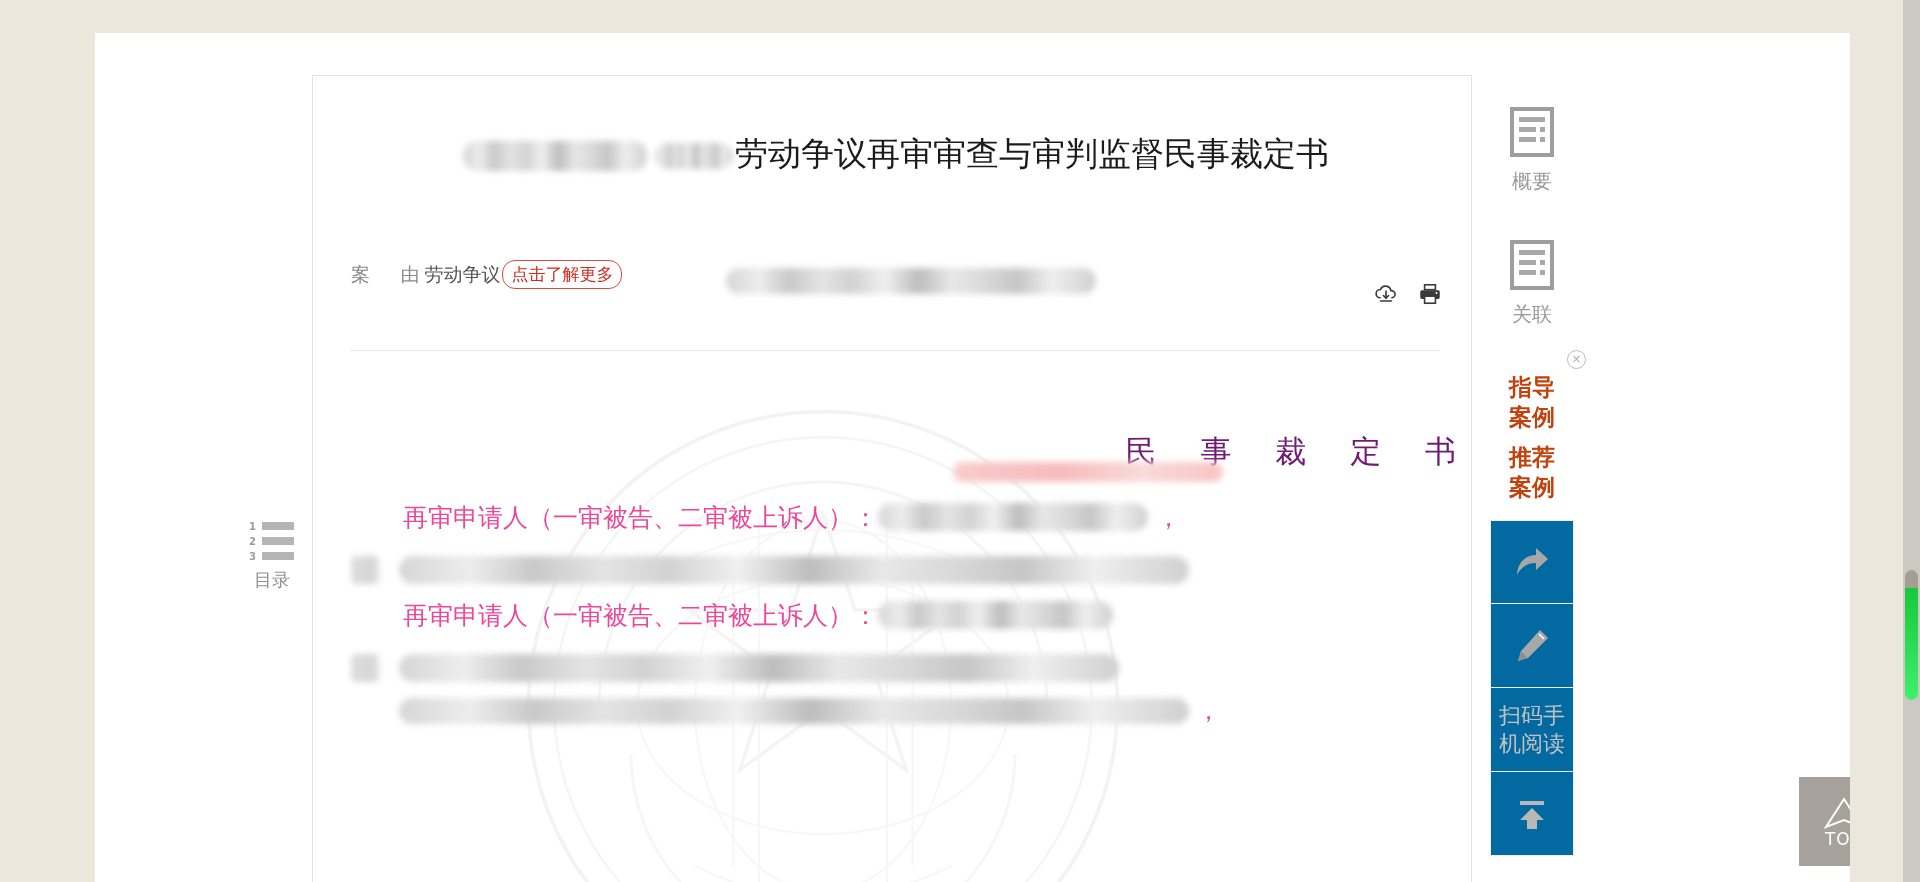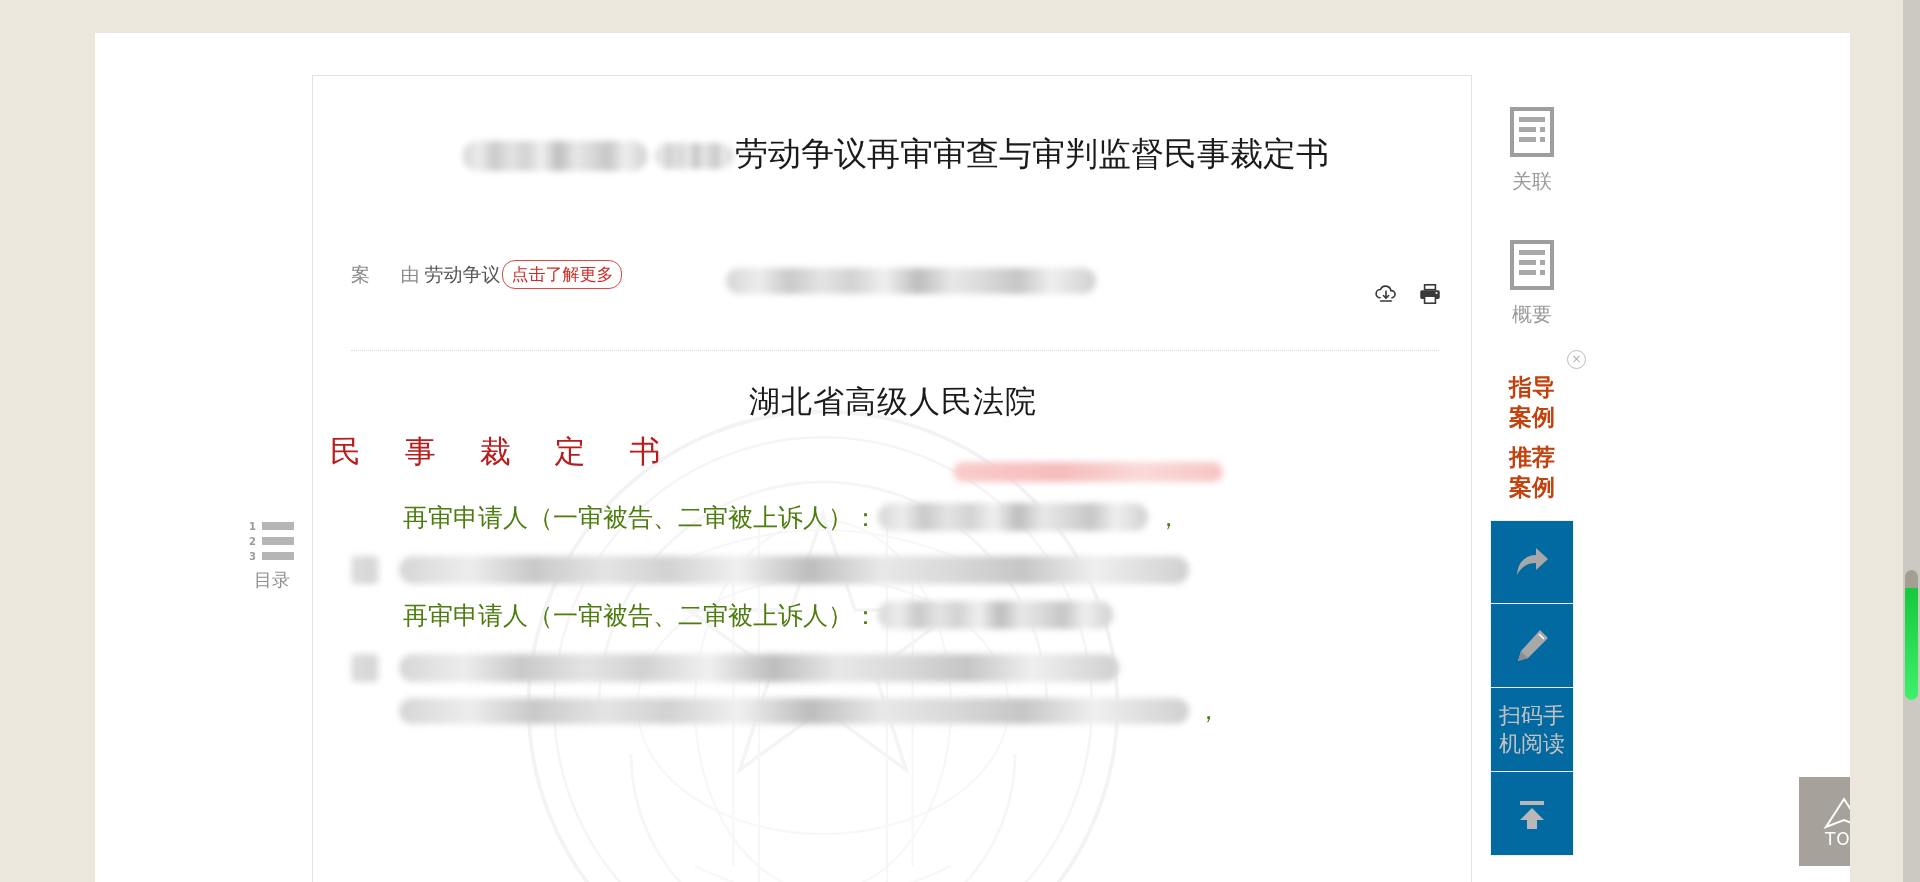--- a/index.html
+++ b/index.html
@@ -130,35 +130,35 @@
   
   .court-name {
     position: absolute; left: 0; top: 305px; width: 1160px;
     text-align: center;
     font-size: 31px; color: #1b1b1b;
     font-family: "DejaVu Serif","Liberation Serif",serif;
     letter-spacing: 1px;
   }
   .doc-type {
     position: absolute; left: 0; top: 355px; width: 1160px;
-    text-align: left;
-    font-size: 31px; color: #b91c1c;
+    text-align: right;
+    font-size: 31px; color: #701a75;
     font-family: "DejaVu Serif","Liberation Serif",serif;
     letter-spacing: 17px;
     text-indent: 17px;
   }
   .case-no-redact { position: absolute; left: 640px; top: 386px; width: 270px; height: 20px; }
 
   .body-text {
     position: absolute;
     left: 38px; top: 420px;
     width: 1100px;
     font-family: "DejaVu Serif","Liberation Serif",serif;
     font-size: 25px;
-    color: #4d7c0f;
+    color: #ec4899;
   }
   .para { position: relative; margin-bottom: 10px; line-height: 44px; white-space: nowrap; }
   .para .indent { display: inline-block; width: 52px; }
   .bar { display: inline-block; vertical-align: -5px; height: 28px; }
   .fullline { position: relative; height: 44px; }
   .fullline .bar { position: absolute; top: 6px; }
 
   
   .left-rail {
     position: absolute;
@@ -325,21 +325,20 @@
         <path d="M7 18.5h10" stroke="#3a3a3a" stroke-width="1.5" stroke-linecap="round"></path>
       </svg>
       <svg class="ic" viewBox="0 0 24 24">
         <rect x="7" y="3.5" width="10" height="4.5" fill="none" stroke="#3a3a3a" stroke-width="1.5"></rect>
         <path d="M4.5 8.5h15a1.5 1.5 0 0 1 1.5 1.5v5a1.5 1.5 0 0 1-1.5 1.5H4.5A1.5 1.5 0 0 1 3 15v-5a1.5 1.5 0 0 1 1.5-1.5z" fill="#3a3a3a"></path>
         <rect x="7" y="14" width="10" height="6.5" fill="#fff" stroke="#3a3a3a" stroke-width="1.5"></rect>
         <circle cx="18" cy="11" r="0.9" fill="#fff"></circle>
       </svg>
     </div>
 
-    <div class="court-name">湖北省高级人民法院</div>
     <div class="doc-type">民 事 裁 定 书</div>
     <span class="redact pinkonly case-no-redact"></span>
 
     <div class="body-text">
 
       <div class="para">
         <span class="indent"></span><span>再审申请人（一审被告、二审被上诉人）：</span><span class="redact bar" style="width:270px"></span>
         <span>，</span>
       </div>
 
@@ -380,33 +379,33 @@
 
     <div class="rail-btn">
       <svg width="46" height="52" viewBox="0 0 46 52">
         <rect x="3" y="3" width="40" height="46" fill="none" stroke="#9e9e9e" stroke-width="4"></rect>
         <rect x="10" y="11" width="26" height="5" fill="#a8a8a8"></rect>
         <rect x="10" y="21" width="17" height="5" fill="#a8a8a8"></rect>
         <rect x="31" y="21" width="5" height="5" fill="#a8a8a8"></rect>
         <rect x="10" y="31" width="17" height="5" fill="#a8a8a8"></rect>
         <rect x="31" y="31" width="5" height="5" fill="#a8a8a8"></rect>
       </svg>
-      <div class="rail-label">关联</div>
+      <div class="rail-label">概要</div>
     </div>
 
     <div class="rail-btn">
       <svg width="46" height="52" viewBox="0 0 46 52">
         <rect x="3" y="3" width="40" height="46" fill="none" stroke="#9e9e9e" stroke-width="4"></rect>
         <rect x="10" y="11" width="26" height="5" fill="#a8a8a8"></rect>
         <rect x="10" y="21" width="17" height="5" fill="#a8a8a8"></rect>
         <rect x="31" y="21" width="5" height="5" fill="#a8a8a8"></rect>
         <rect x="10" y="31" width="17" height="5" fill="#a8a8a8"></rect>
         <rect x="31" y="31" width="5" height="5" fill="#a8a8a8"></rect>
       </svg>
-      <div class="rail-label">概要</div>
+      <div class="rail-label">关联</div>
     </div>
 
     <div class="promo">
       <div class="promo-close">×</div>
       <div class="promo-line">指导</div>
       <div class="promo-line">案例</div>
       <div class="promo-gap"></div>
       <div class="promo-line">推荐</div>
       <div class="promo-line">案例</div>
     </div>

